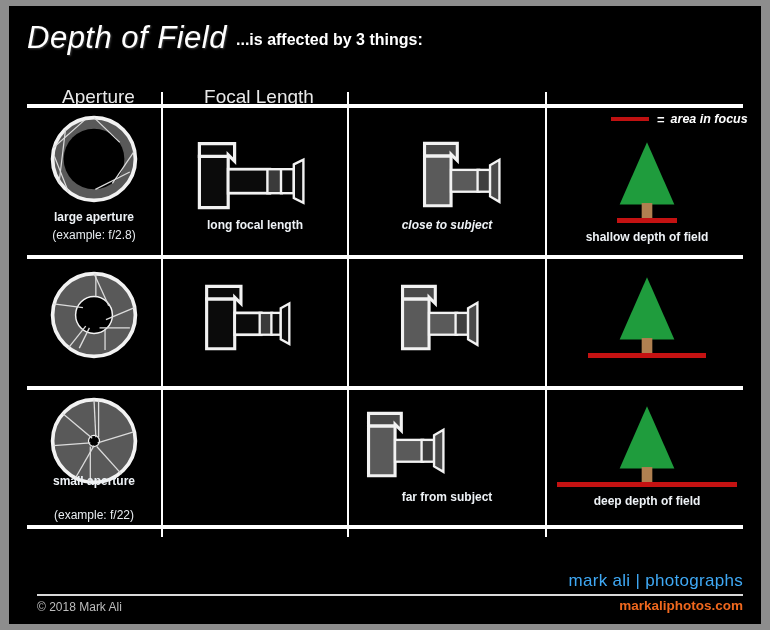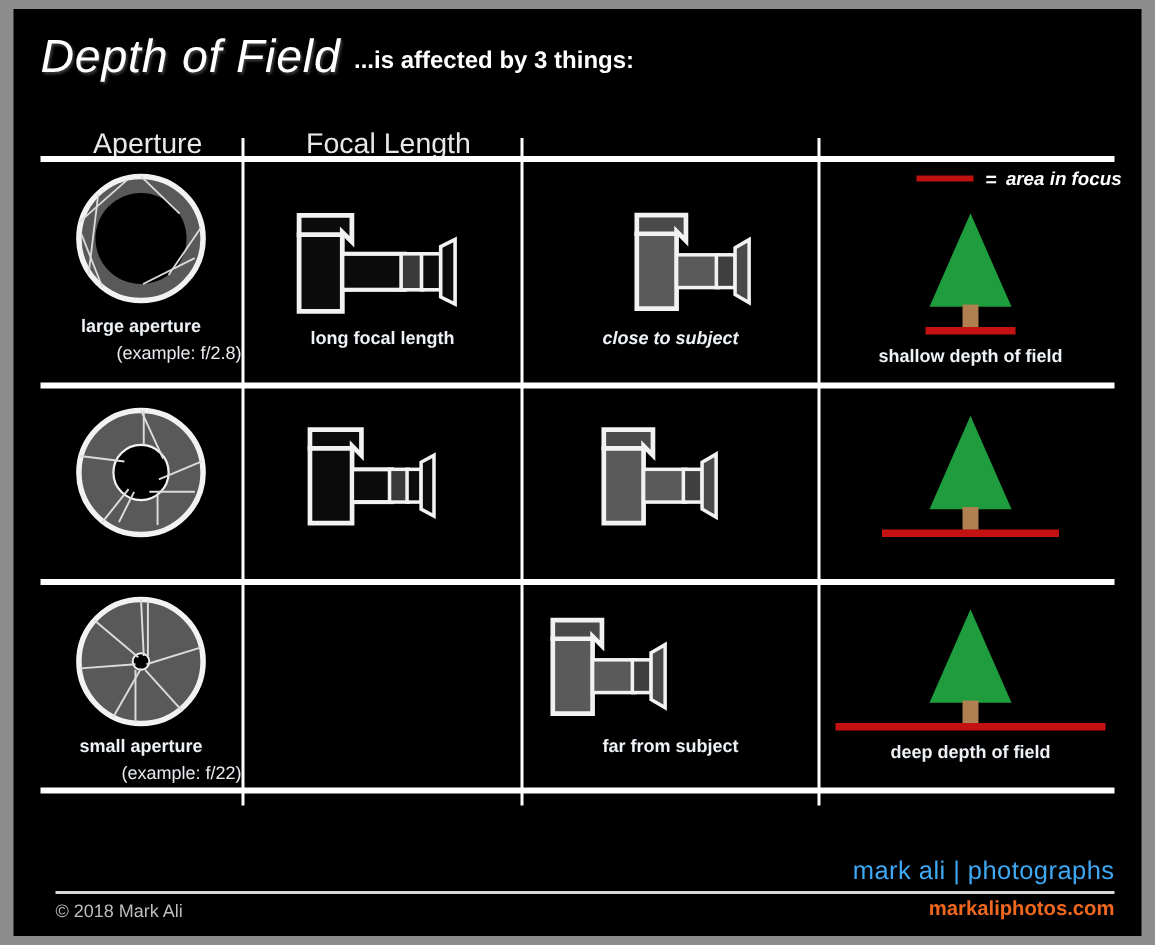--- a/index.html
+++ b/index.html
@@ -63,21 +63,21 @@
   .legend-eq{color:#fff;font-size:13px;font-weight:bold;margin-right:6px;}
   .legend-text{color:#ffffff;font-size:12.5px;font-style:italic;font-weight:bold;}
 
   
   .cell{position:absolute;box-sizing:border-box;}
   .cell-label{
     position:absolute;left:0;width:100%;
     text-align:center;font-size:12px;font-weight:bold;color:#eef2f6;
     white-space:nowrap;
   }
-  .cell-label.sub{font-weight:normal;font-size:12px;color:#e7ebef;text-align:right;}
+  .cell-label.sub{font-weight:normal;font-size:12px;color:#e7ebef;}
 
   
   .ap-wrap{position:absolute;left:50%;transform:translateX(-50%);}
 
   
   .icon-wrap{position:absolute;}
 
   
   .tree-wrap{position:absolute;}
   .focus-line{position:absolute;background:#c41212;height:5px;}
@@ -251,21 +251,21 @@
             <line x1="93" y1="40" x2="54" y2="52"></line>
             <line x1="80" y1="86" x2="53" y2="56"></line>
             <line x1="30" y1="90" x2="50" y2="55"></line>
             <line x1="6" y1="55" x2="46" y2="52"></line>
             <line x1="16" y1="20" x2="48" y2="47"></line>
             <line x1="55" y1="46" x2="55" y2="6"></line>
             <line x1="46" y1="56" x2="46" y2="94"></line>
           </g>
         </svg>
       </div>
-      <div class="cell-label" style="top:100px;">small aperture</div>
+      <div class="cell-label" style="top:84px;">small aperture</div>
       <div class="cell-label sub" style="top:118px;">(example: f/22)</div>
     </div>
 
 
     <div class="cell" style="left:340px;top:384px;width:196px;height:135px;">
       <div class="icon-wrap" style="left:12px;top:14px;">
         <svg width="104" height="78" viewBox="0 0 130 100">
           <path d="M8 28 L8 92 L42 92 L42 28 Z" fill="#5a5a5a" stroke="#f2f2f2" stroke-width="4"></path>
           <path d="M8 28 L8 12 L50 12 L50 34 L42 26 L42 28 Z" fill="#4a4a4a" stroke="#f2f2f2" stroke-width="4"></path>
           <rect x="42" y="46" width="36" height="28" fill="#5a5a5a" stroke="#f2f2f2" stroke-width="3"></rect>

